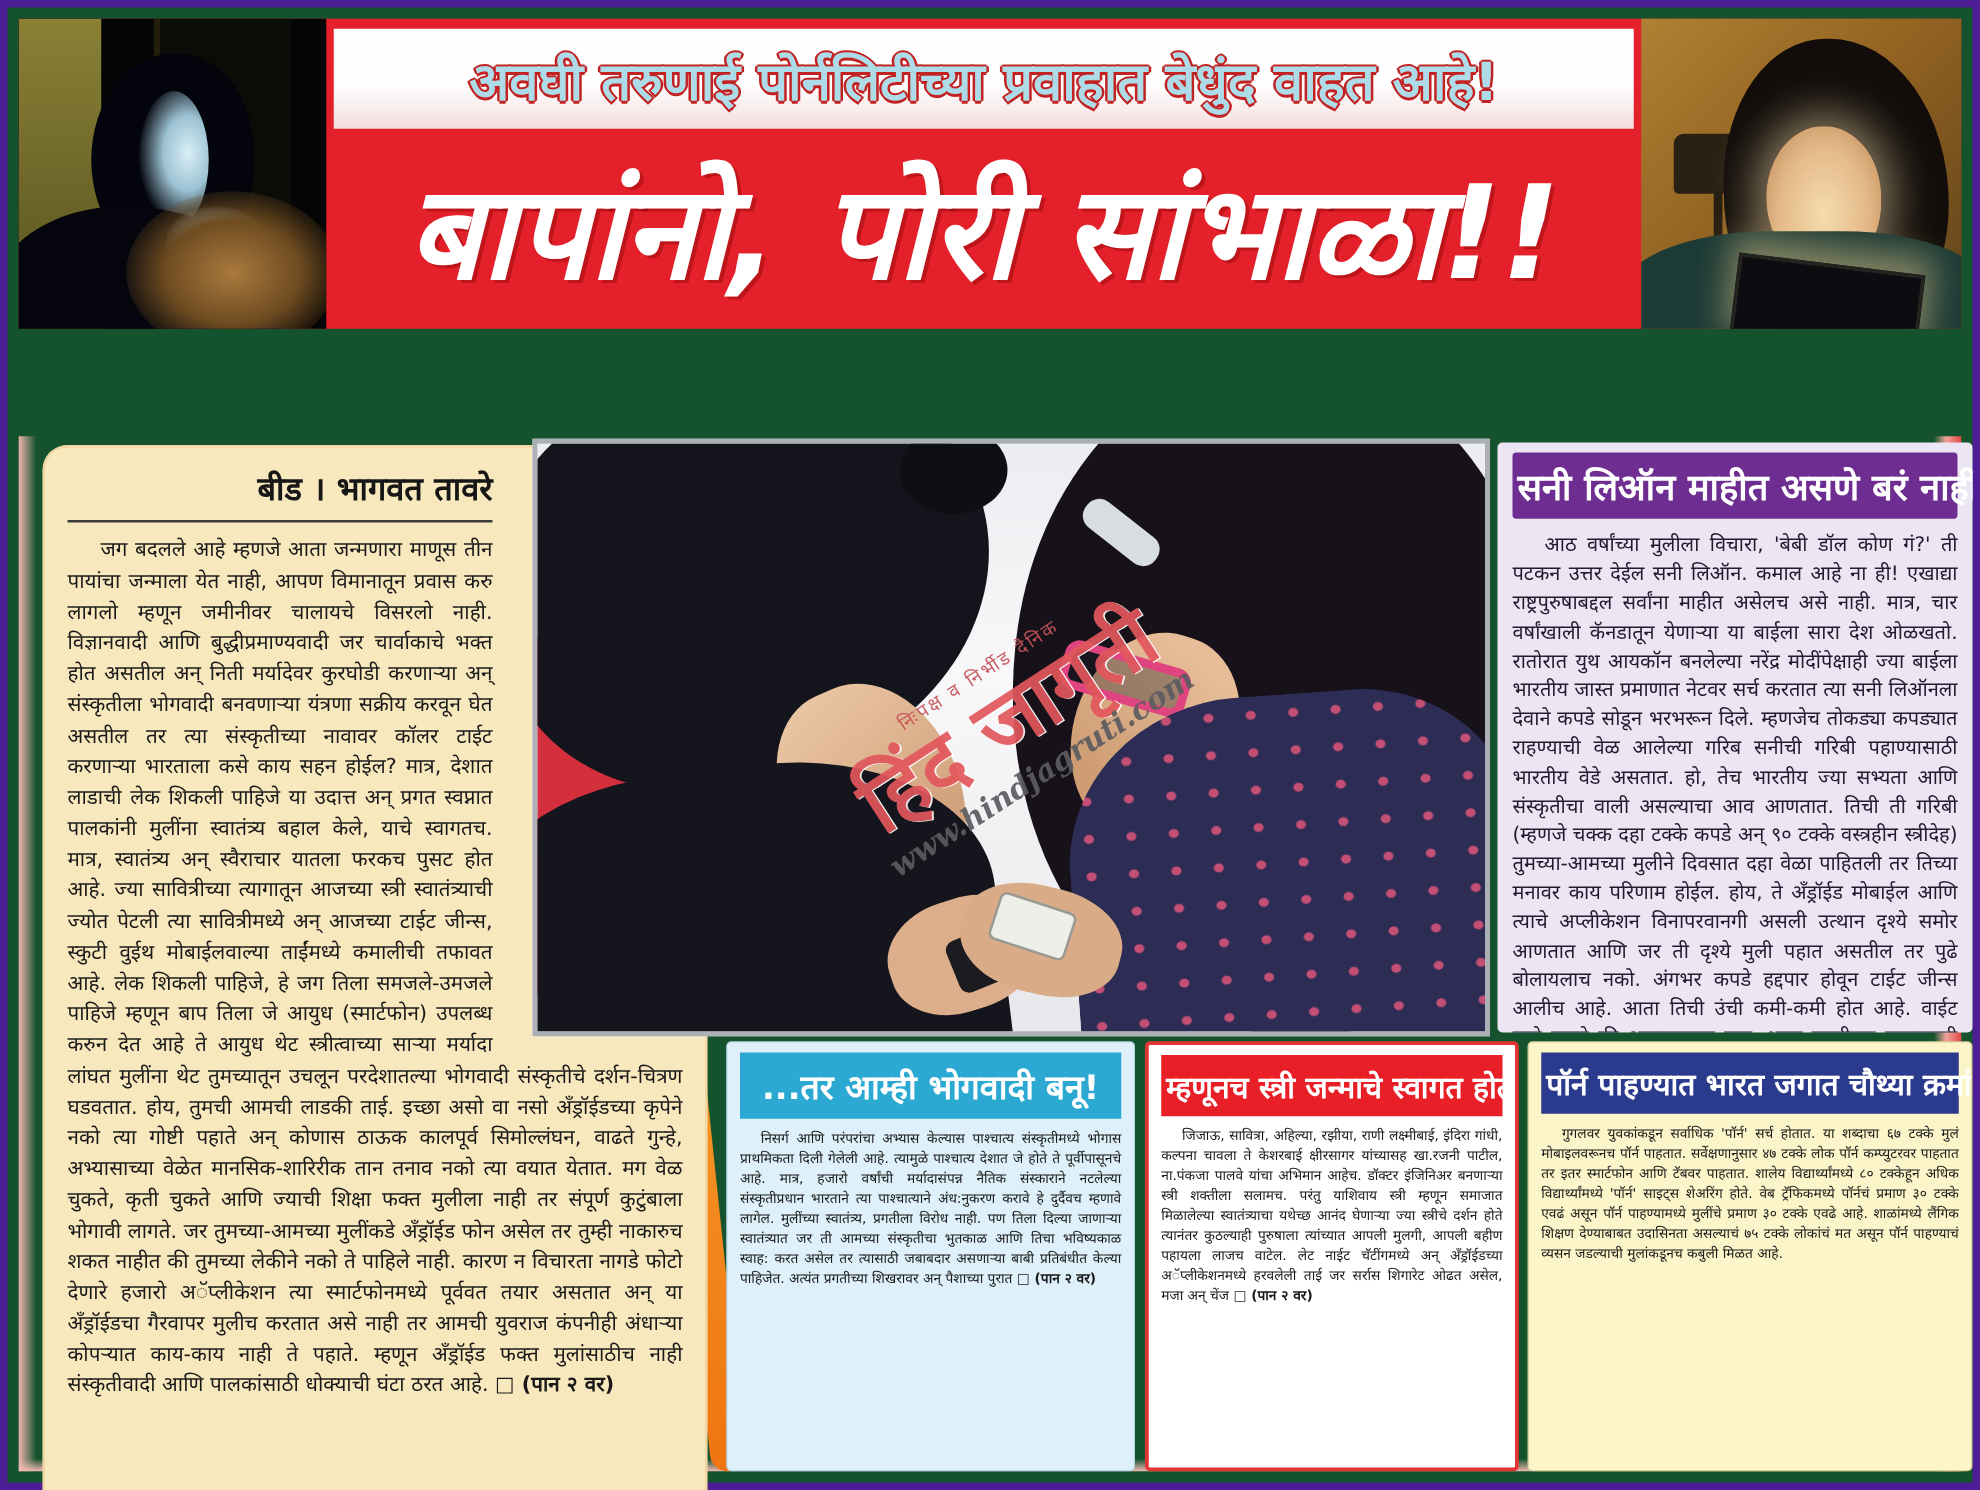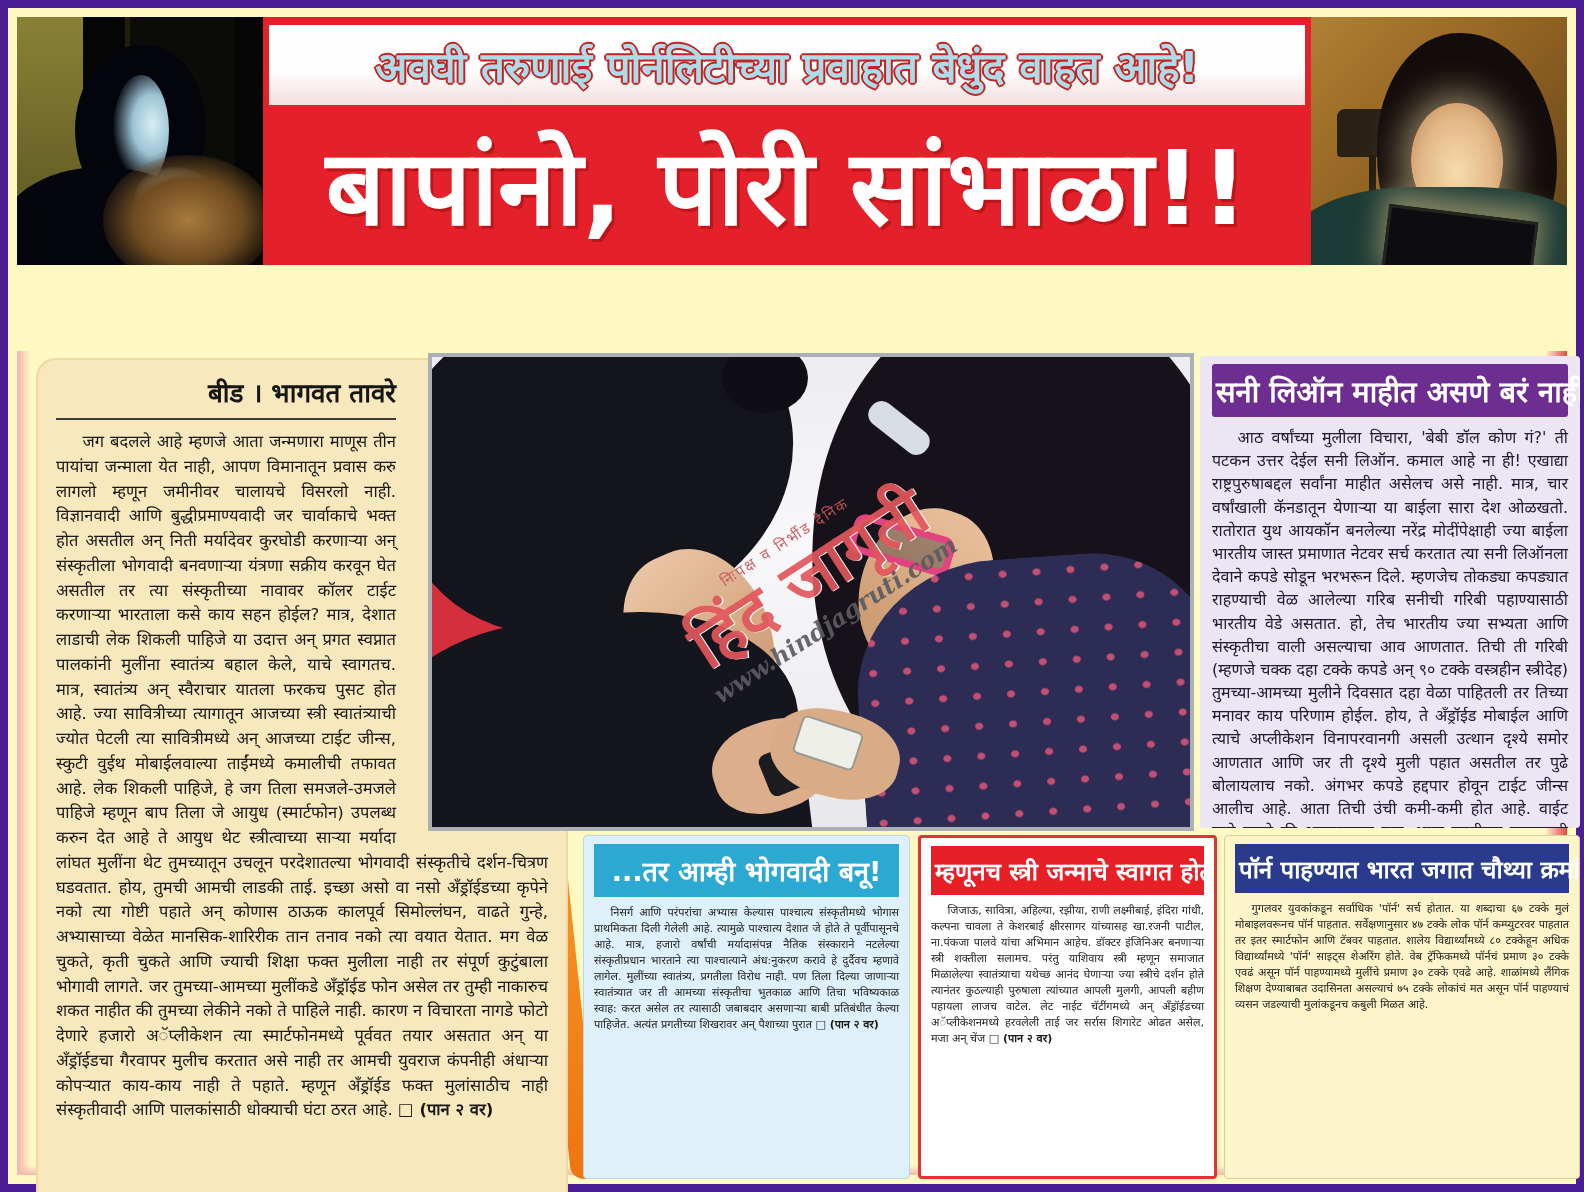--- a/index.html
+++ b/index.html
@@ -3,40 +3,41 @@
 <meta charset="utf-8">
 <style>
   * { margin:0; padding:0; box-sizing:border-box; }
   html,body { width:1584px; height:1192px; }
   body {
     font-family:"DejaVu Sans","Liberation Sans",sans-serif;
     background:#ffffff; position:relative; overflow:hidden;
   }
   .page {
     position:absolute; inset:0;
-    border:8px solid #4c1d95; background:#fef9c3;
+    border:6px solid #4c1d95; background:#14532d;
   }
   
   .banner { position:absolute; top:9px; left:9px; right:9px; height:248px; background:#e4212a; }
   .banner-center { position:absolute; left:246px; right:256px; top:0; bottom:0; }
   .top-strip {
     position:absolute; top:8px; left:6px; right:6px; height:80px;
     background:linear-gradient(#fdfdfd,#ffffff 55%,#f3dede);
     display:flex; align-items:center; justify-content:center;
   }
   .top-strip-text {
     font-size:42px; font-weight:bold; color:#aedbe8; white-space:nowrap;
     text-shadow:-2px 0 #c32222, 2px 0 #c32222, 0 -2px #c32222, 0 2px #c32222,
                 -1px -1px #c32222, 1px 1px #c32222, 1px -1px #c32222, -1px 1px #c32222;
   }
   .main-headline {
     position:absolute; top:88px; left:0; right:0; bottom:4px;
     display:flex; align-items:center; justify-content:center;
     font-size:104px; font-weight:bold; color:#ffffff; white-space:nowrap;
     text-shadow:3px 3px 0 rgba(120,0,0,.35);
+    font-style:italic;
   }
   .corner-photo { position:absolute; top:0; bottom:0; overflow:hidden; }
   .photo-left  { left:0;  width:246px; background:#050505; }
   .photo-right { right:0; width:256px; background:linear-gradient(135deg,#b08034 0%,#936322 45%,#5d421a 100%); }
   
   .pl-wall  { position:absolute; left:0; top:0; width:66px; height:100%; background:linear-gradient(#8a8136,#57511f); }
   .pl-frame { position:absolute; right:28px; top:0; width:110px; height:210px; background:#0b0b08; border-left:5px solid #241d0c; }
   .pl-head  { position:absolute; left:58px; top:28px; width:130px; height:170px; background:#04050c; border-radius:50% 46% 48% 50%; }
   .pl-facelight { position:absolute; left:96px; top:58px; width:56px; height:110px;
     background:radial-gradient(ellipse at 70% 45%, #d9eef4 0%, #9cc3d4 35%, rgba(10,15,30,0) 72%); border-radius:50%; }

